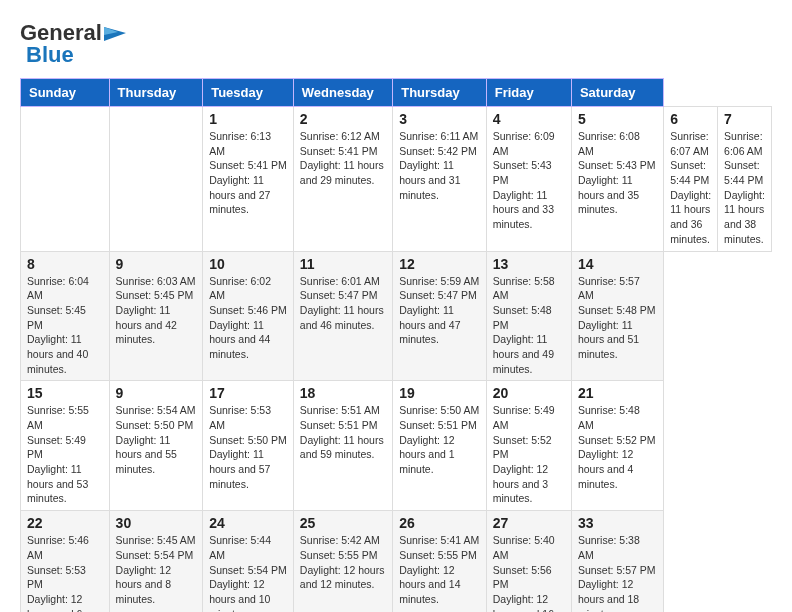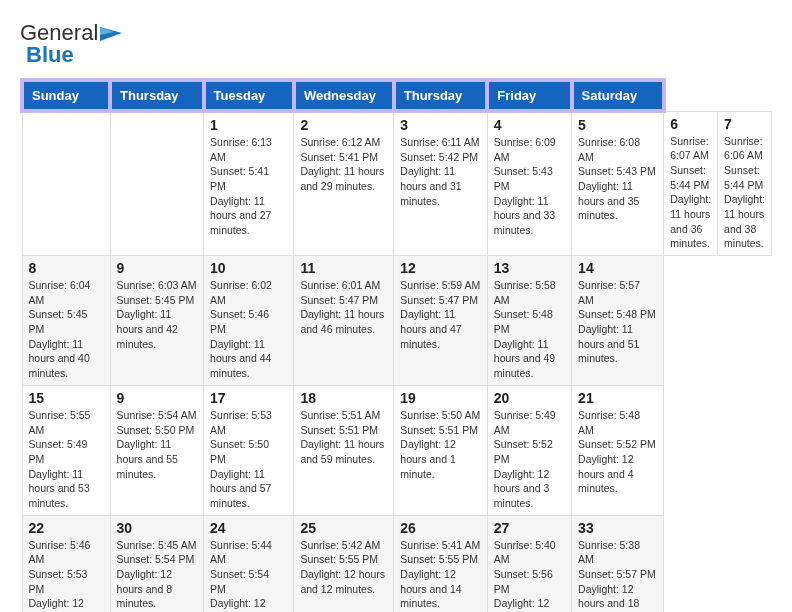--- a/index.html
+++ b/index.html
@@ -38,21 +38,21 @@
       border-collapse: collapse;
       font-size: 11px;
     }
     .calendar th {
       background-color: #1565c0;
       color: #fff;
       text-align: left;
       padding: 6px 8px;
       font-size: 13px;
       font-weight: bold;
-      border: 4px solid #c4b5fd;
+      border: 1px solid #c4b5fd;
     }
     .calendar td {
       border: 1px solid #ddd;
       vertical-align: top;
       padding: 4px 6px;
       width: 14.28%;
       min-height: 80px;
       background: #fff;
     }
     .calendar tr:nth-child(even) td {
@@ -75,21 +75,21 @@
     }
     .week-row-even td { background-color: #f0f4fa; }
     .week-row-odd td { background-color: #fff; }
   </style>
 </head>
 <body>
 
 <div class="header-area">
   <div class="logo">
     <div style="display:flex; align-items:center; gap:2px;">
-      <span style="font-size:22px; font-weight:normal; color:#333;">General</span>
+      <span style="font-size:22px; font-weight:bold; color:#333;">General</span>
       <svg width="22" height="20" viewBox="0 0 22 20">
         <polygon points="0,4 22,10 0,18" fill="#1a75bb"></polygon>
         <polygon points="0,4 14,9 0,12" fill="#5aaee0"></polygon>
       </svg>
     </div>
     <span style="font-size:22px; font-weight:bold; color:#1a75bb; margin-top:-4px; margin-left:6px;">Blue</span>
   </div>
   <div class="title-area">
     <div class="month-title"></div>
     <div class="location-title"></div>

